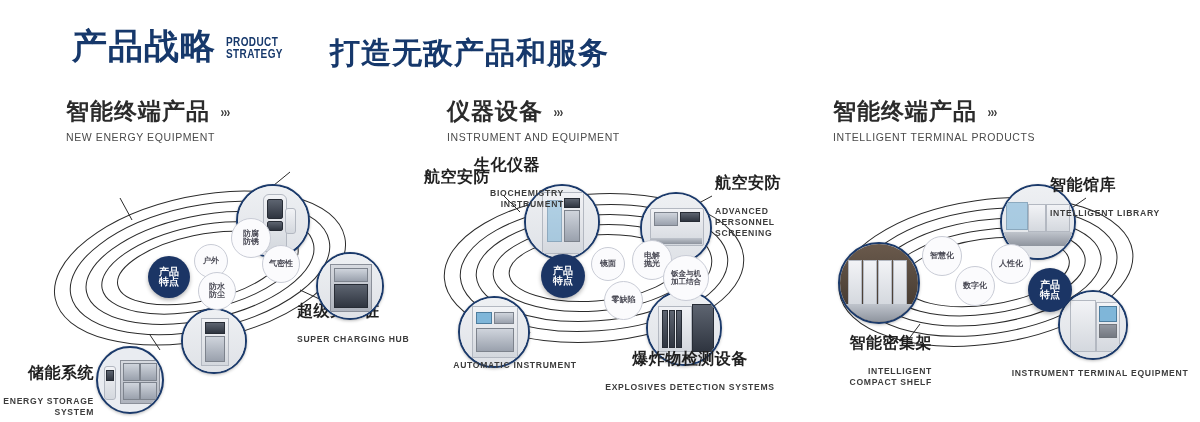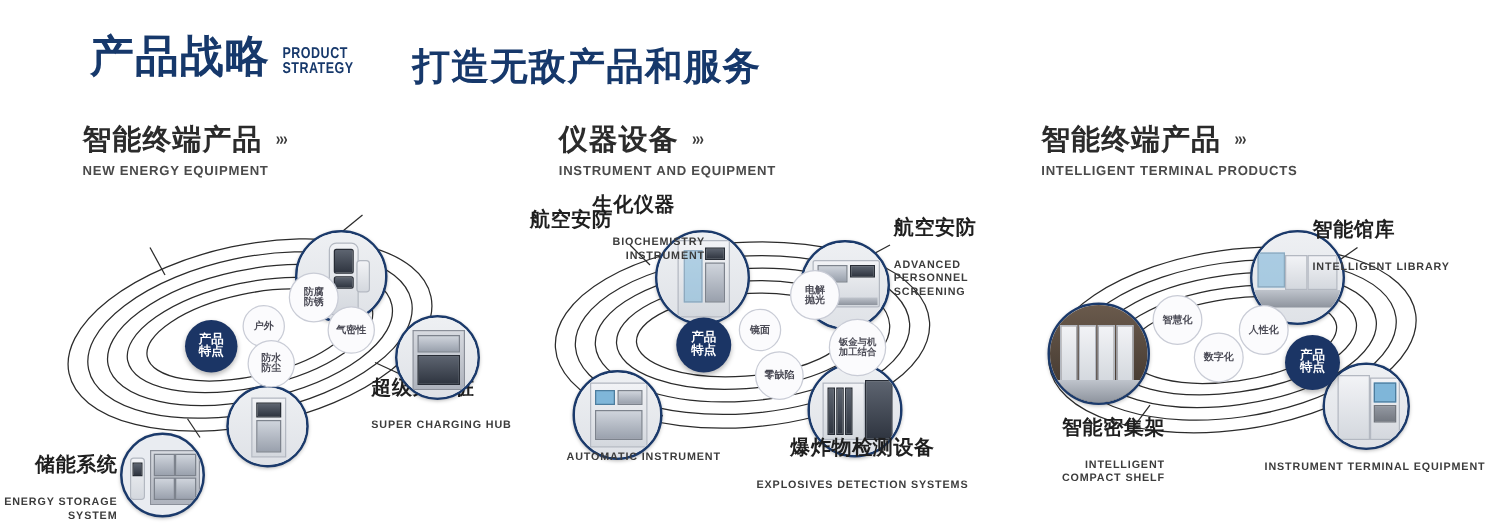--- a/index.html
+++ b/index.html
@@ -36,21 +36,21 @@
   .sec-head{position:absolute;}
   .sec-head .cn{
     font-size:23px;font-weight:bold;color:#2b2b2b;letter-spacing:1px;
     white-space:nowrap;display:flex;align-items:center;
   }
   .sec-head .chev{
     margin-left:9px;color:#3a3a3a;font-size:15px;letter-spacing:-1px;
     transform:scaleX(.75);display:inline-block;font-weight:bold;
   }
   .sec-head .en{
-    margin-top:4px;font-size:10.5px;font-weight:bold;color:#4a4a4a;
+    margin-top:4px;font-size:10.5px;font-weight:normal;color:#4a4a4a;
     letter-spacing:.6px;white-space:nowrap;
   }
 
   
   .cluster{position:absolute;}
   .rings{position:absolute;left:0;top:0;}
 
   .node{
     position:absolute;border-radius:50%;
     border:2.5px solid #1b3a6b;overflow:hidden;background:#e9ecf1;
@@ -287,21 +287,21 @@
       <div class="cn">爆炸物检测设备</div>
       <div class="en">EXPLOSIVES DETECTION SYSTEMS</div>
     </div>
 
     <div class="feat core" style="left:141px;top:104px;width:44px;height:44px;font-size:10px;">
       <span style="display:block;width:26px;">产品特点</span>
     </div>
     <div class="feat" style="left:191px;top:97px;width:32px;height:32px;font-size:8px;">
       <span>镜面</span>
     </div>
-    <div class="feat" style="left:232px;top:66px;width:38px;height:38px;font-size:8px;">
+    <div class="feat" style="left:232px;top:90px;width:38px;height:38px;font-size:8px;">
       <span style="display:block;width:18px;">电解抛光</span>
     </div>
     <div class="feat" style="left:263px;top:105px;width:44px;height:44px;font-size:7.5px;">
       <span style="display:block;width:30px;">钣金与机加工结合</span>
     </div>
     <div class="feat" style="left:204px;top:131px;width:37px;height:37px;font-size:8px;">
       <span style="display:block;width:26px;">零缺陷</span>
     </div>
   </div>
 

